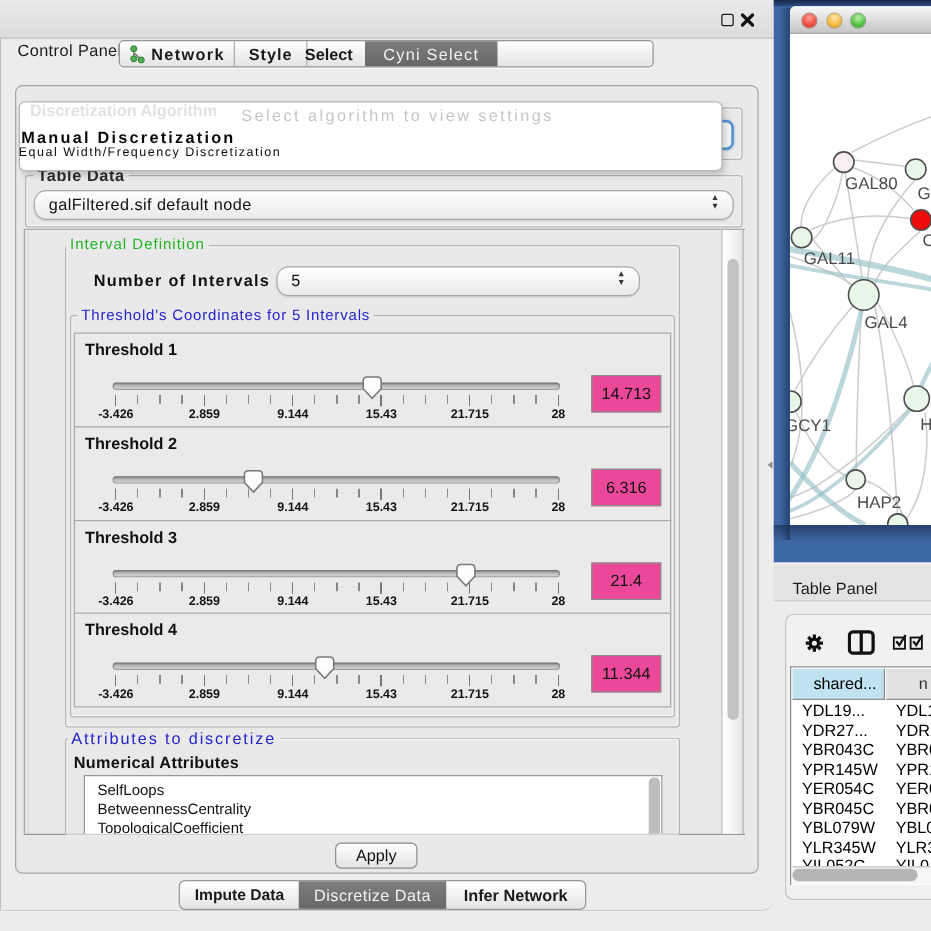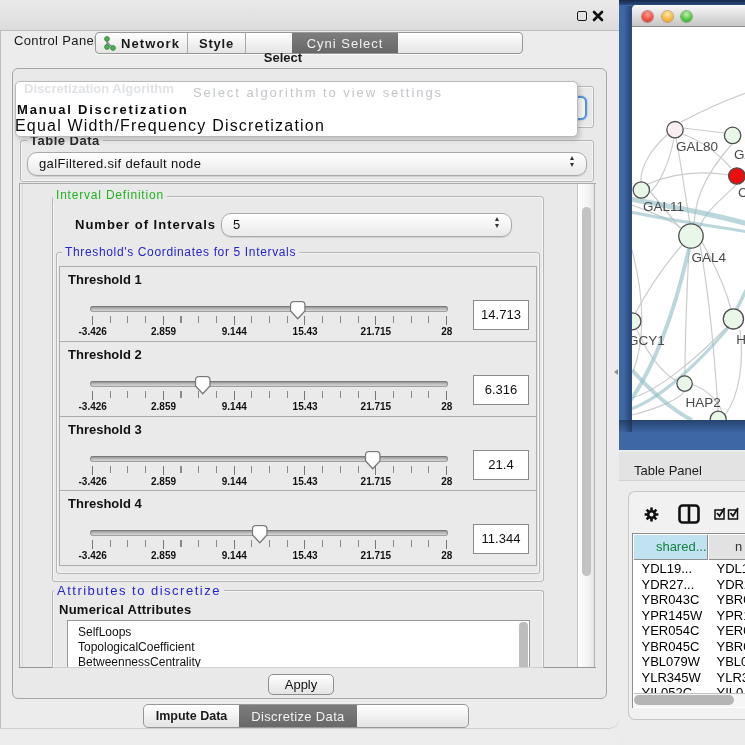--- a/index.html
+++ b/index.html
@@ -16,21 +16,21 @@
   .updown .d{width:0;height:0;border-left:2.8px solid transparent;border-right:2.8px solid transparent;border-top:4.5px solid #333;margin-left:1px;}
   .tpanel{position:absolute;left:59px;width:476px;height:74px;border:1px solid #ababab;background:#eaeaea;}
   .ttitle{position:absolute;left:8px;top:5px;font-size:13px;font-weight:bold;color:#111;}
   .track{position:absolute;left:30px;top:39px;width:358px;height:6px;border-radius:3px;
     background:linear-gradient(#7e7e7e,#b9b9b9 45%,#e3e3e3);box-shadow:inset 0 0 0 1px rgba(110,110,110,.55);}
   .minor{position:absolute;left:32px;top:49px;width:357px;height:7px;
     background:repeating-linear-gradient(90deg,#888 0,#888 1px,transparent 1px,transparent 17.7px);}
   .major{position:absolute;left:32px;top:49px;width:357px;height:9px;
     background:repeating-linear-gradient(90deg,#777 0,#777 1px,transparent 1px,transparent 70.8px);}
   .tl{position:absolute;top:59px;width:60px;text-align:center;font-size:10px;font-weight:bold;color:#111;}
-  .tfield{position:absolute;left:413px;top:33px;width:54px;height:28px;background:#ffffff;border:1px solid #8b8b8b;
+  .tfield{position:absolute;left:413px;top:33px;width:54px;height:28px;background:#ec4899;border:1px solid #8b8b8b;
     font-size:13px;color:#111;text-align:center;line-height:28px;}
   .thumb{position:absolute;top:33px;}
   .tab{position:absolute;top:0;height:100%;display:flex;align-items:center;justify-content:center;
     font-size:13px;font-weight:bold;color:#1a1a1a;}
   .listitem{font-size:12px;color:#111;line-height:15px;padding-left:10px;white-space:nowrap;}
 </style>
 </head>
 <body>
 <div id="stage">
 
@@ -54,21 +54,21 @@
         <circle cx="4" cy="11" r="2.4" fill="#4faf52" stroke="#2c7c30" stroke-width=".8"></circle>
         <circle cx="10" cy="12" r="2.4" fill="#4faf52" stroke="#2c7c30" stroke-width=".8"></circle>
       </svg>
       <span style="letter-spacing:1.1px;">Network</span>
       </div>
     <div class="abs" style="left:91px;top:0;width:1px;height:100%;background:#a9a9a9;"></div>
     <div class="tab" style="left:92px;width:57px;">
         <span style="letter-spacing:.8px;">Style</span>
       </div>
     <div class="abs" style="left:149px;top:0;width:1px;height:100%;background:#a9a9a9;"></div>
-    <div class="tab" style="left:164px;width:46px;margin-top:14px;">Select</div>
+    <div class="tab" style="left:144px;width:46px;">Select</div>
     <div class="tab" style="left:196px;width:106px;background:linear-gradient(#7d7d7d,#686868);color:#f2f2f2;font-weight:normal;letter-spacing:1px;">Cyni Select</div>
   </div>
 
   <div class="abs" style="left:12px;top:68px;width:595px;height:631px;background:#e9e9e9;border:1px solid #a6a6a6;border-radius:6px;box-sizing:border-box;"></div>
 
   <div class="abs etch" style="left:20px;top:86px;width:572px;height:40px;"></div>
 
   <div class="abs" style="left:570px;top:96px;width:17px;height:24px;background:#f4f4f4;border:2.5px solid #5692d2;border-radius:6px;box-sizing:border-box;box-shadow:0 0 2px rgba(86,146,210,.8);"></div>
 
   <div class="abs etch" style="left:20px;top:140px;width:572px;height:40px;"></div>
@@ -171,43 +171,44 @@
       <path d="M2.6,10.5 L15.4,10.5 L15.4,5 Q15.4,2.6 13,2.6 L5,2.6 Q2.6,2.6 2.6,5 Z" fill="#ffffff" opacity=".8"></path>
     </svg>
     <div class="tfield">11.344</div>
   </div>
 
   <div class="abs" style="left:52px;top:590px;width:490px;height:77px;border:1px solid #b6b6b6;border-bottom:none;border-radius:3px 3px 0 0;box-shadow:inset 0 0 0 1px rgba(255,255,255,.55);"></div>
   <div class="grplabel" style="left:54px;top:584px;font-size:13px;letter-spacing:1.5px;color:#2525cc;">Attributes to discretize</div>
   <div class="abs" style="left:59px;top:602px;font-size:13px;font-weight:bold;letter-spacing:.25px;color:#111;">Numerical Attributes</div>
   <div class="abs" style="left:67px;top:620px;width:463px;height:47px;background:#ffffff;border:1px solid #979797;border-bottom:none;box-sizing:border-box;overflow:hidden;">
     <div class="listitem" style="margin-top:4px;">SelfLoops</div>
+    <div class="listitem">BetweennessCentrality</div>
     <div class="listitem">TopologicalCoefficient</div>
-    <div class="listitem">BetweennessCentrality</div>
   </div>
   <div class="abs" style="left:519px;top:622px;width:9px;height:45px;background:#bdbdbd;border-radius:4px 4px 0 0;"></div>
 
   <div class="abs" style="left:268px;top:674px;width:66px;height:21px;background:linear-gradient(#ffffff,#e3e3e3);
        border:1px solid #8e8e8e;border-radius:5px;box-sizing:border-box;
        font-size:13px;color:#111;text-align:center;line-height:19px;">Apply</div>
 
   <div class="abs" style="left:143px;top:704px;width:324px;height:22px;border:1px solid #979797;border-radius:5px;
        background:linear-gradient(#ffffff,#e4e4e4);">
     <div class="tab" style="left:0;width:95px;font-size:12.5px;">Impute Data</div>
     <div class="tab" style="left:95px;width:118px;background:linear-gradient(#7d7d7d,#686868);color:#f2f2f2;font-weight:normal;letter-spacing:.35px;">Discretize Data</div>
+    <div class="tab" style="left:213px;width:111px;">Infer Network</div>
   </div>
 
   <div class="abs" style="left:614px;top:369px;width:0;height:0;border-top:3px solid transparent;border-bottom:3px solid transparent;border-right:4px solid #8f8f8f;"></div>
 
   <div class="abs" style="left:15px;top:81px;width:563px;height:56px;background:#ffffff;border:1px solid #b9b9b9;
        border-radius:5px;box-sizing:border-box;box-shadow:2px 3px 5px rgba(0,0,0,.18);"></div>
   <div class="abs" style="left:24px;top:81px;font-size:13px;font-weight:bold;color:#e0e3e6;">Discretization Algorithm</div>
   <div class="abs" style="left:193px;top:85px;font-size:13px;letter-spacing:1.95px;color:#c3c6c9;">Select algorithm to view settings</div>
   <div class="abs" style="left:17px;top:102px;font-size:13px;font-weight:bold;letter-spacing:1.8px;color:#0a0a0a;">Manual Discretization</div>
-  <div class="abs" style="left:15px;top:117px;font-size:16px;letter-spacing:1.2px;color:#0a0a0a;">Equal Width/Frequency Discretization</div>
+  <div class="abs" style="left:15px;top:117px;font-size:10px;letter-spacing:1.2px;color:#0a0a0a;">Equal Width/Frequency Discretization</div>
 
   <div class="abs" style="left:619px;top:0;width:126px;height:450px;background:#3d67a5;"></div>
   <div class="abs" style="left:619px;top:0;width:126px;height:5px;background:linear-gradient(#17294a,#2c4c80);"></div>
 
   <div class="abs" style="left:624px;top:6px;width:8px;height:426px;background:linear-gradient(90deg,rgba(20,35,65,0),rgba(20,35,65,.55));"></div>
   <div class="abs" style="left:619px;top:420px;width:126px;height:13px;background:linear-gradient(rgba(20,35,65,.55),rgba(20,35,65,0));"></div>
 
   <div class="abs" style="left:631px;top:5px;width:114px;height:415px;background:#ffffff;border-left:1.5px solid #2e4d7e;border-radius:5px 0 0 0;box-sizing:border-box;overflow:hidden;">
     <div class="abs" style="left:0;top:0;width:113px;height:22px;background:linear-gradient(#f8f8f8,#c6c6c6);border-bottom:1px solid #8d8d8d;box-sizing:border-box;"></div>
     <div class="abs" style="left:10px;top:6px;width:11px;height:11px;border-radius:50%;background:radial-gradient(circle at 50% 30%,#ff9d96,#ee4d40 60%,#c93a30);box-shadow:0 0 0 1px rgba(150,50,40,.55);"></div>
@@ -291,21 +292,21 @@
   </svg>
   <svg class="abs" style="left:714px;top:506px;" width="30" height="14" viewBox="0 0 30 14">
     <rect x="1" y="4" width="9" height="9" fill="none" stroke="#111" stroke-width="1.5"></rect>
     <path d="M3,7 L5.5,10 L10.5,2" stroke="#111" stroke-width="1.8" fill="none"></path>
     <rect x="14.5" y="4" width="9" height="9" fill="none" stroke="#111" stroke-width="1.5"></rect>
     <path d="M16.5,7 L19,10 L24,2" stroke="#111" stroke-width="1.8" fill="none"></path>
   </svg>
 
   <div class="abs" style="left:632px;top:533px;width:113px;height:175px;border-left:1.5px solid #8f8f8f;border-top:1.5px solid #8f8f8f;box-sizing:border-box;background:#fff;"></div>
   <div class="abs" style="left:633.5px;top:534.5px;width:74px;height:25px;background:#c0e2f1;border-right:1.5px solid #8f8f8f;border-bottom:1.5px solid #8f8f8f;box-sizing:border-box;
-       font-size:13px;color:#15803d;text-align:right;text-indent:12px;line-height:24px;">shared...</div>
+       font-size:13px;color:#000000;text-align:center;text-indent:12px;line-height:24px;">shared...</div>
   <div class="abs" style="left:709px;top:534.5px;width:36px;height:25px;background:#e2e2e2;border-bottom:1.5px solid #8f8f8f;box-sizing:border-box;
        font-size:13px;color:#333;padding-left:26px;line-height:24px;">n</div>
   <div class="abs" style="left:633.5px;top:560px;width:111.5px;height:133px;background:#fff;overflow:hidden;font-size:13px;color:#000;">
     <div style="position:absolute;left:8px;top:1px;line-height:15.5px;">YDL19...<br>YDR27...<br>YBR043C<br>YPR145W<br>YER054C<br>YBR045C<br>YBL079W<br>YLR345W<br>YIL052C</div>
     <div style="position:absolute;left:83px;top:1px;line-height:15.5px;">YDL1<br>YDR2<br>YBR0<br>YPR1<br>YER0<br>YBR0<br>YBL0<br>YLR3<br>YIL0</div>
   </div>
 
   <div class="abs" style="left:633.5px;top:693px;width:111.5px;height:14px;background:#f6f6f6;border-top:1px solid #c2c2c2;box-sizing:border-box;"></div>
   <div class="abs" style="left:634px;top:695px;width:100px;height:10px;background:#b5b5b5;border-radius:5px;"></div>
 

